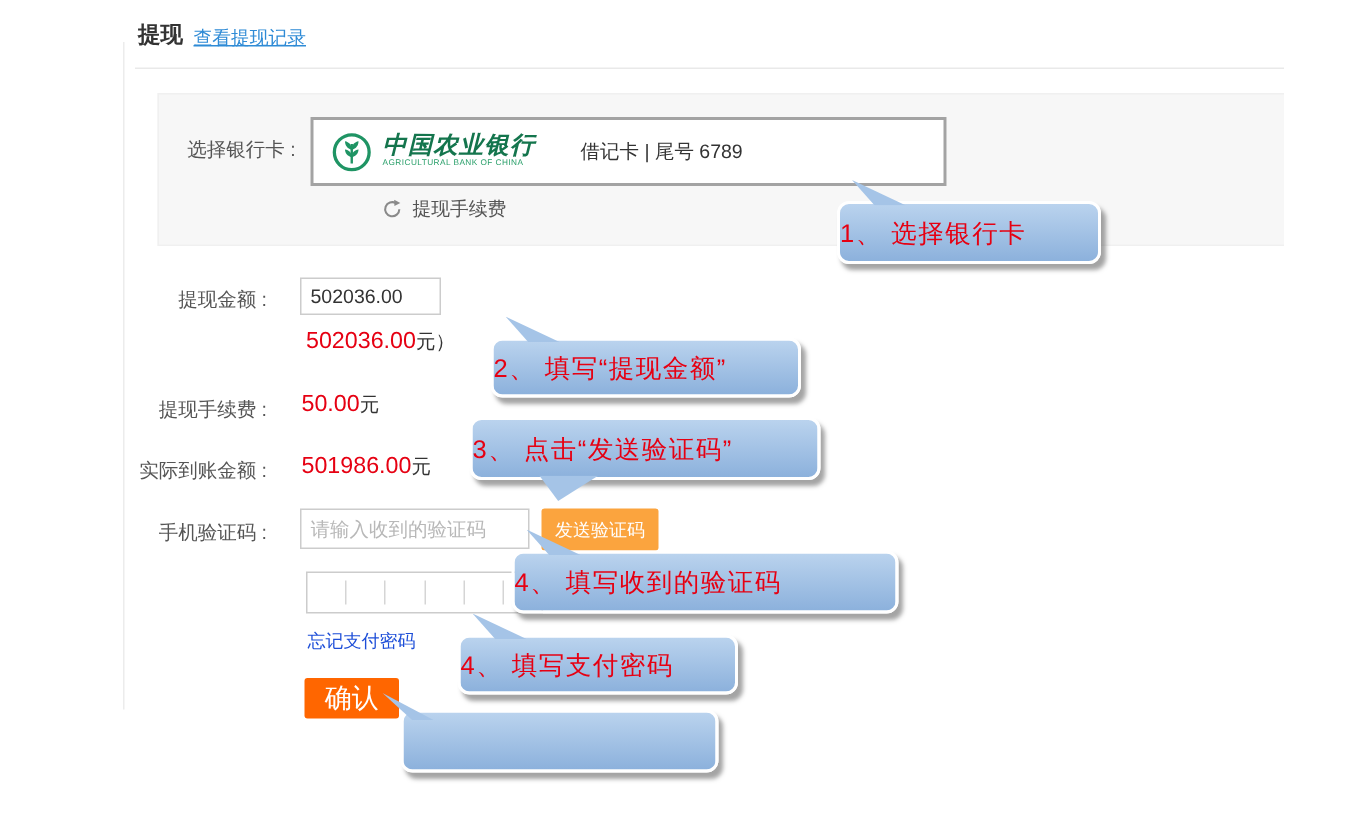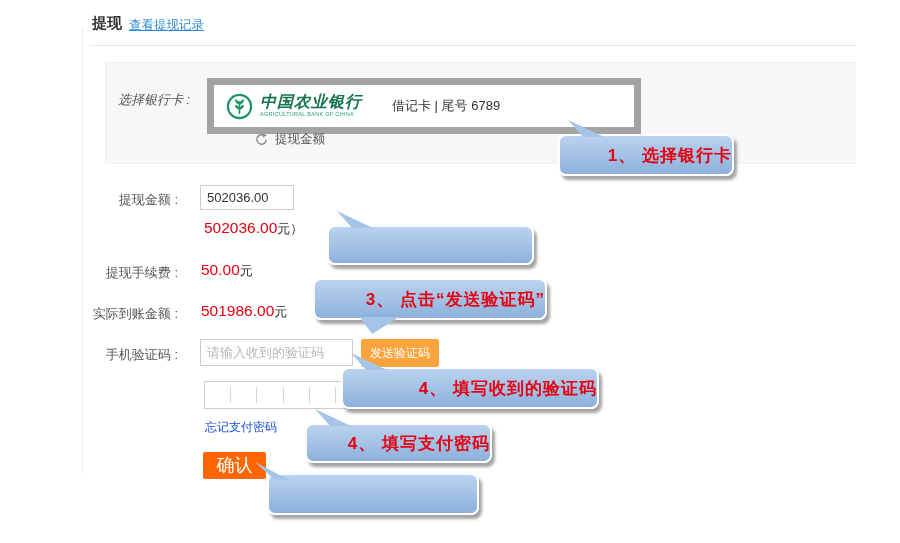--- a/index.html
+++ b/index.html
@@ -8,22 +8,22 @@
   .abs{position:absolute;}
 
   
   .page-title{left:92px;top:14px;font-size:15px;font-weight:bold;color:#333;}
   .records-link{left:129px;top:17px;font-size:12.5px;color:#2f8bd6;text-decoration:underline;cursor:pointer;}
   .h-divider{left:90px;top:45px;width:776px;height:1px;background:#e9e9e9;}
   .v-line{left:82px;top:28px;width:1px;height:445px;background:#ececec;}
 
   
   .card-panel{left:105px;top:62px;width:765px;height:102px;background:#f7f7f7;border:1px solid #f0f0f0;box-sizing:border-box;}
-  .panel-label{left:118px;top:91px;width:86px;text-align:left;font-size:13px;color:#555;font-style:italic;}
-  .card-box{left:207px;top:78px;width:408px;height:42px;background:#fff;border:7px solid #a3a3a3;
+  .panel-label{left:118px;top:91px;width:86px;text-align:center;font-size:13px;color:#555;}
+  .card-box{left:207px;top:78px;width:408px;height:42px;background:#fff;border:2px solid #a3a3a3;
             box-sizing:content-box;display:flex;align-items:center;padding-left:12px;cursor:pointer;}
   .bank-name-wrap{margin-left:7px;display:flex;flex-direction:column;line-height:1;}
   .bank-name{font-family:"DejaVu Serif","Liberation Serif",serif;font-weight:bold;font-style:italic;
              font-size:16px;color:#14754d;letter-spacing:1px;}
   .bank-name-en{font-size:5.5px;color:#2ba06b;letter-spacing:.3px;margin-top:2px;}
   .card-info{margin-left:30px;font-size:13px;color:#333;text-align:right;}
   .change-card{left:255px;top:131px;display:flex;align-items:center;gap:7px;font-size:12.5px;color:#555;cursor:pointer;}
 
   
   .form-label{left:60px;width:118px;text-align:right;font-size:13px;color:#555;}
@@ -42,22 +42,22 @@
            display:flex;box-sizing:border-box;cursor:text;}
   .pwd-cell{flex:1;align-self:center;height:16px;border-right:1px solid #d5d5d5;}
   .pwd-cell:last-child{border-right:none;}
   .forgot-link{left:205px;top:419px;font-size:12px;color:#1d4ed8;cursor:pointer;}
   .confirm-btn{left:203px;top:452px;width:63px;height:27px;background:#f60;color:#fff;border:none;
                font-size:18px;border-radius:2px;cursor:pointer;font-family:inherit;}
 
   
   .callout{position:absolute;background:linear-gradient(#bad3ee,#8cb1dc);border:2px solid #fff;
            border-radius:8px;box-shadow:3px 4px 3px rgba(90,90,90,.55);
-           display:flex;align-items:center;justify-content:flex-end;
-           color:#e60012;font-weight:bold;font-size:17px;letter-spacing:1px;white-space:nowrap;}
+           display:flex;align-items:center;justify-content:flex-start;
+           color:#e60012;font-weight:normal;font-size:17px;letter-spacing:1px;white-space:nowrap;}
   .tail{position:absolute;background:#a5c4e7;}
   .tail-upleft{width:36px;height:17px;top:-16px;left:8px;
                clip-path:polygon(0 0,100% 100%,42% 100%);}
   .tail-down{width:42px;height:17px;bottom:-16px;left:42px;
              clip-path:polygon(6% 0,100% 0,36% 100%);}
   .c1{left:558px;top:134px;width:172px;height:38px;}
   .c2{left:327px;top:225px;width:203px;height:36px;}
   .c3{left:313px;top:278px;width:230px;height:38px;}
   .c4{left:341px;top:367px;width:254px;height:38px;}
   .c5{left:305px;top:423px;width:183px;height:36px;}
@@ -96,21 +96,21 @@
     <span class="card-info">借记卡 | 尾号 6789</span>
   </div>
 
   <div class="abs change-card">
     <span style="display:flex;">
       <svg width="13" height="13" viewBox="0 0 16 16">
         <path d="M13.8 8A5.8 5.8 0 1 1 11 3" fill="none" stroke="#8a8a8a" stroke-width="1.7"></path>
         <polygon points="9.6,0.2 14.6,2.8 9.8,5.4" fill="#8a8a8a"></polygon>
       </svg>
     </span>
-    <span>提现金额</span>
+    <span>提现手续费</span>
   </div>
 
   <div class="abs form-label" style="top:191px;">提现金额 :</div>
   <input class="text-input" style="left: 200px; top: 185px; width: 94px; height: 25px;" value="502036.00">
   <div class="abs hint2">
     <span class="red-val">502036.00</span><span class="unit">元）</span>
   </div>
 
   <div class="abs form-label" style="top:264px;">提现手续费 :</div>
   <div class="abs value-line" style="left:201px;top:261px;">
@@ -137,20 +137,21 @@
   <a class="abs forgot-link">忘记支付密码</a>
 
   <button class="abs confirm-btn">确认提现</button>
 
   <div class="callout c1">
     <span class="tail tail-upleft"></span>
     <span>1、 选择银行卡</span>
   </div>
   <div class="callout c2">
     <span class="tail tail-upleft"></span>
+    <span>2、 填写“提现金额”</span>
   </div>
   <div class="callout c3">
     <span class="tail tail-down"></span>
     <span>3、 点击“发送验证码”</span>
   </div>
   <div class="callout c4">
     <span class="tail tail-upleft"></span>
     <span>4、 填写收到的验证码</span>
   </div>
   <div class="callout c5">

